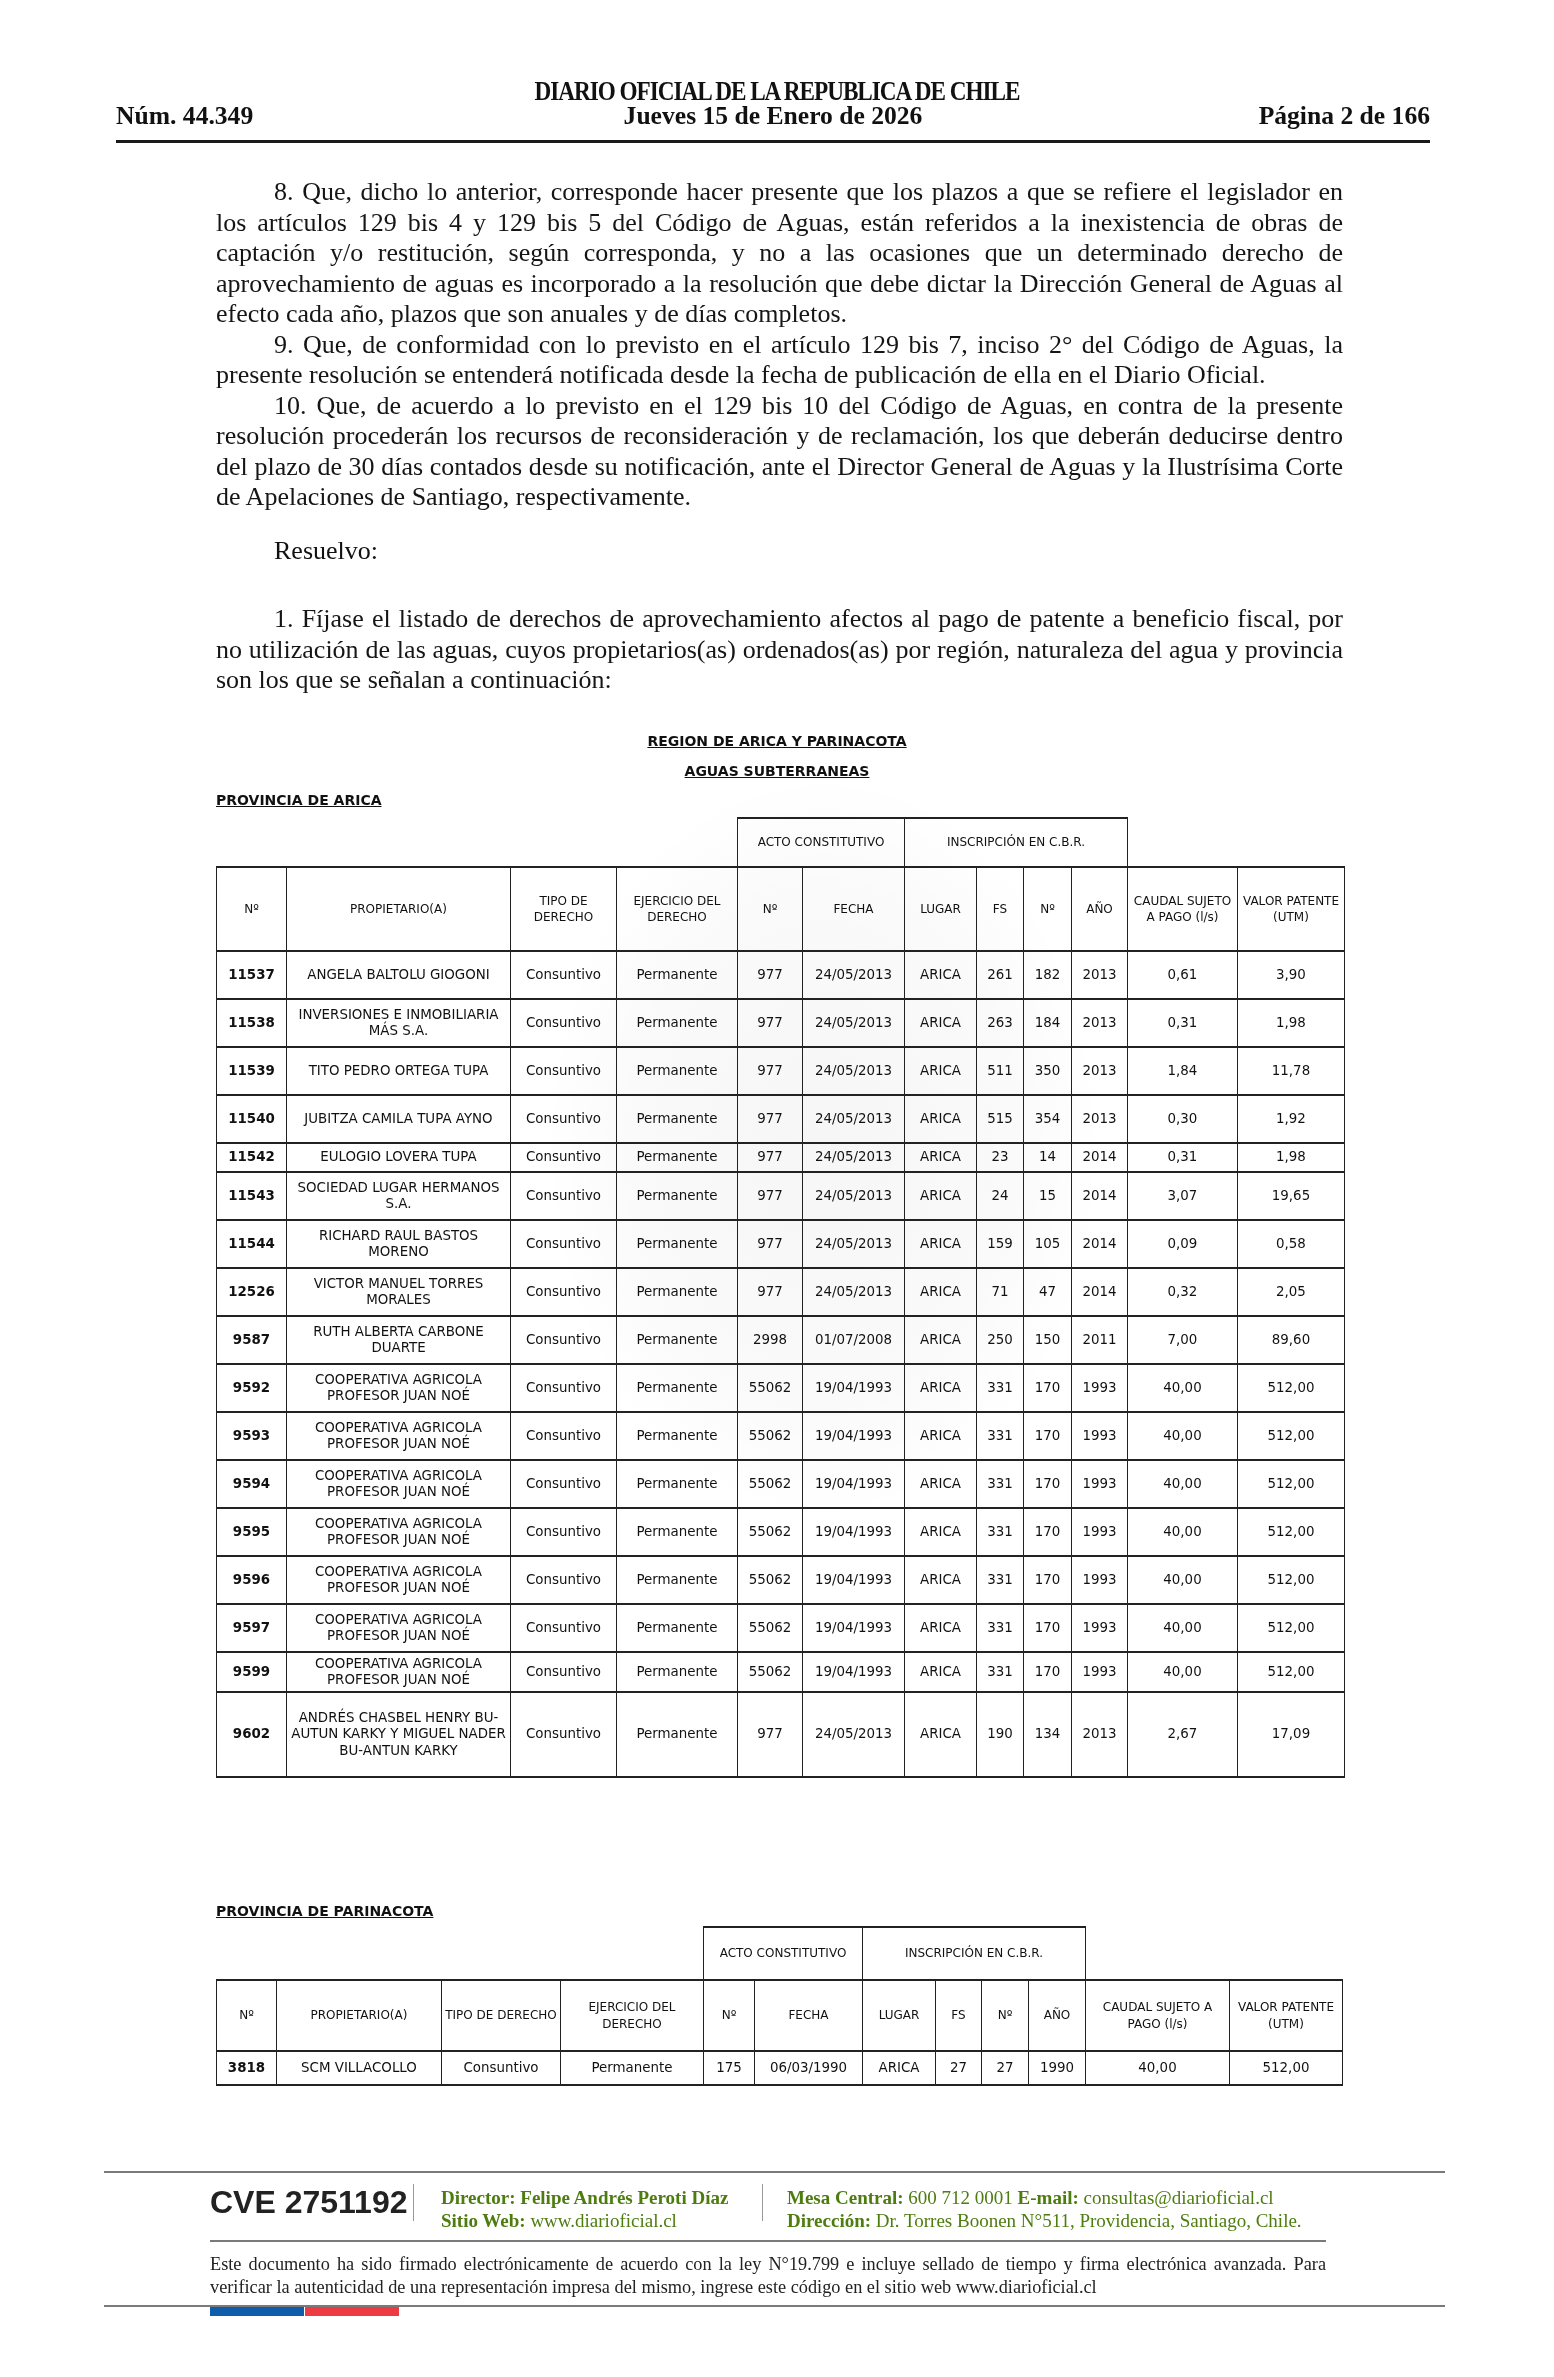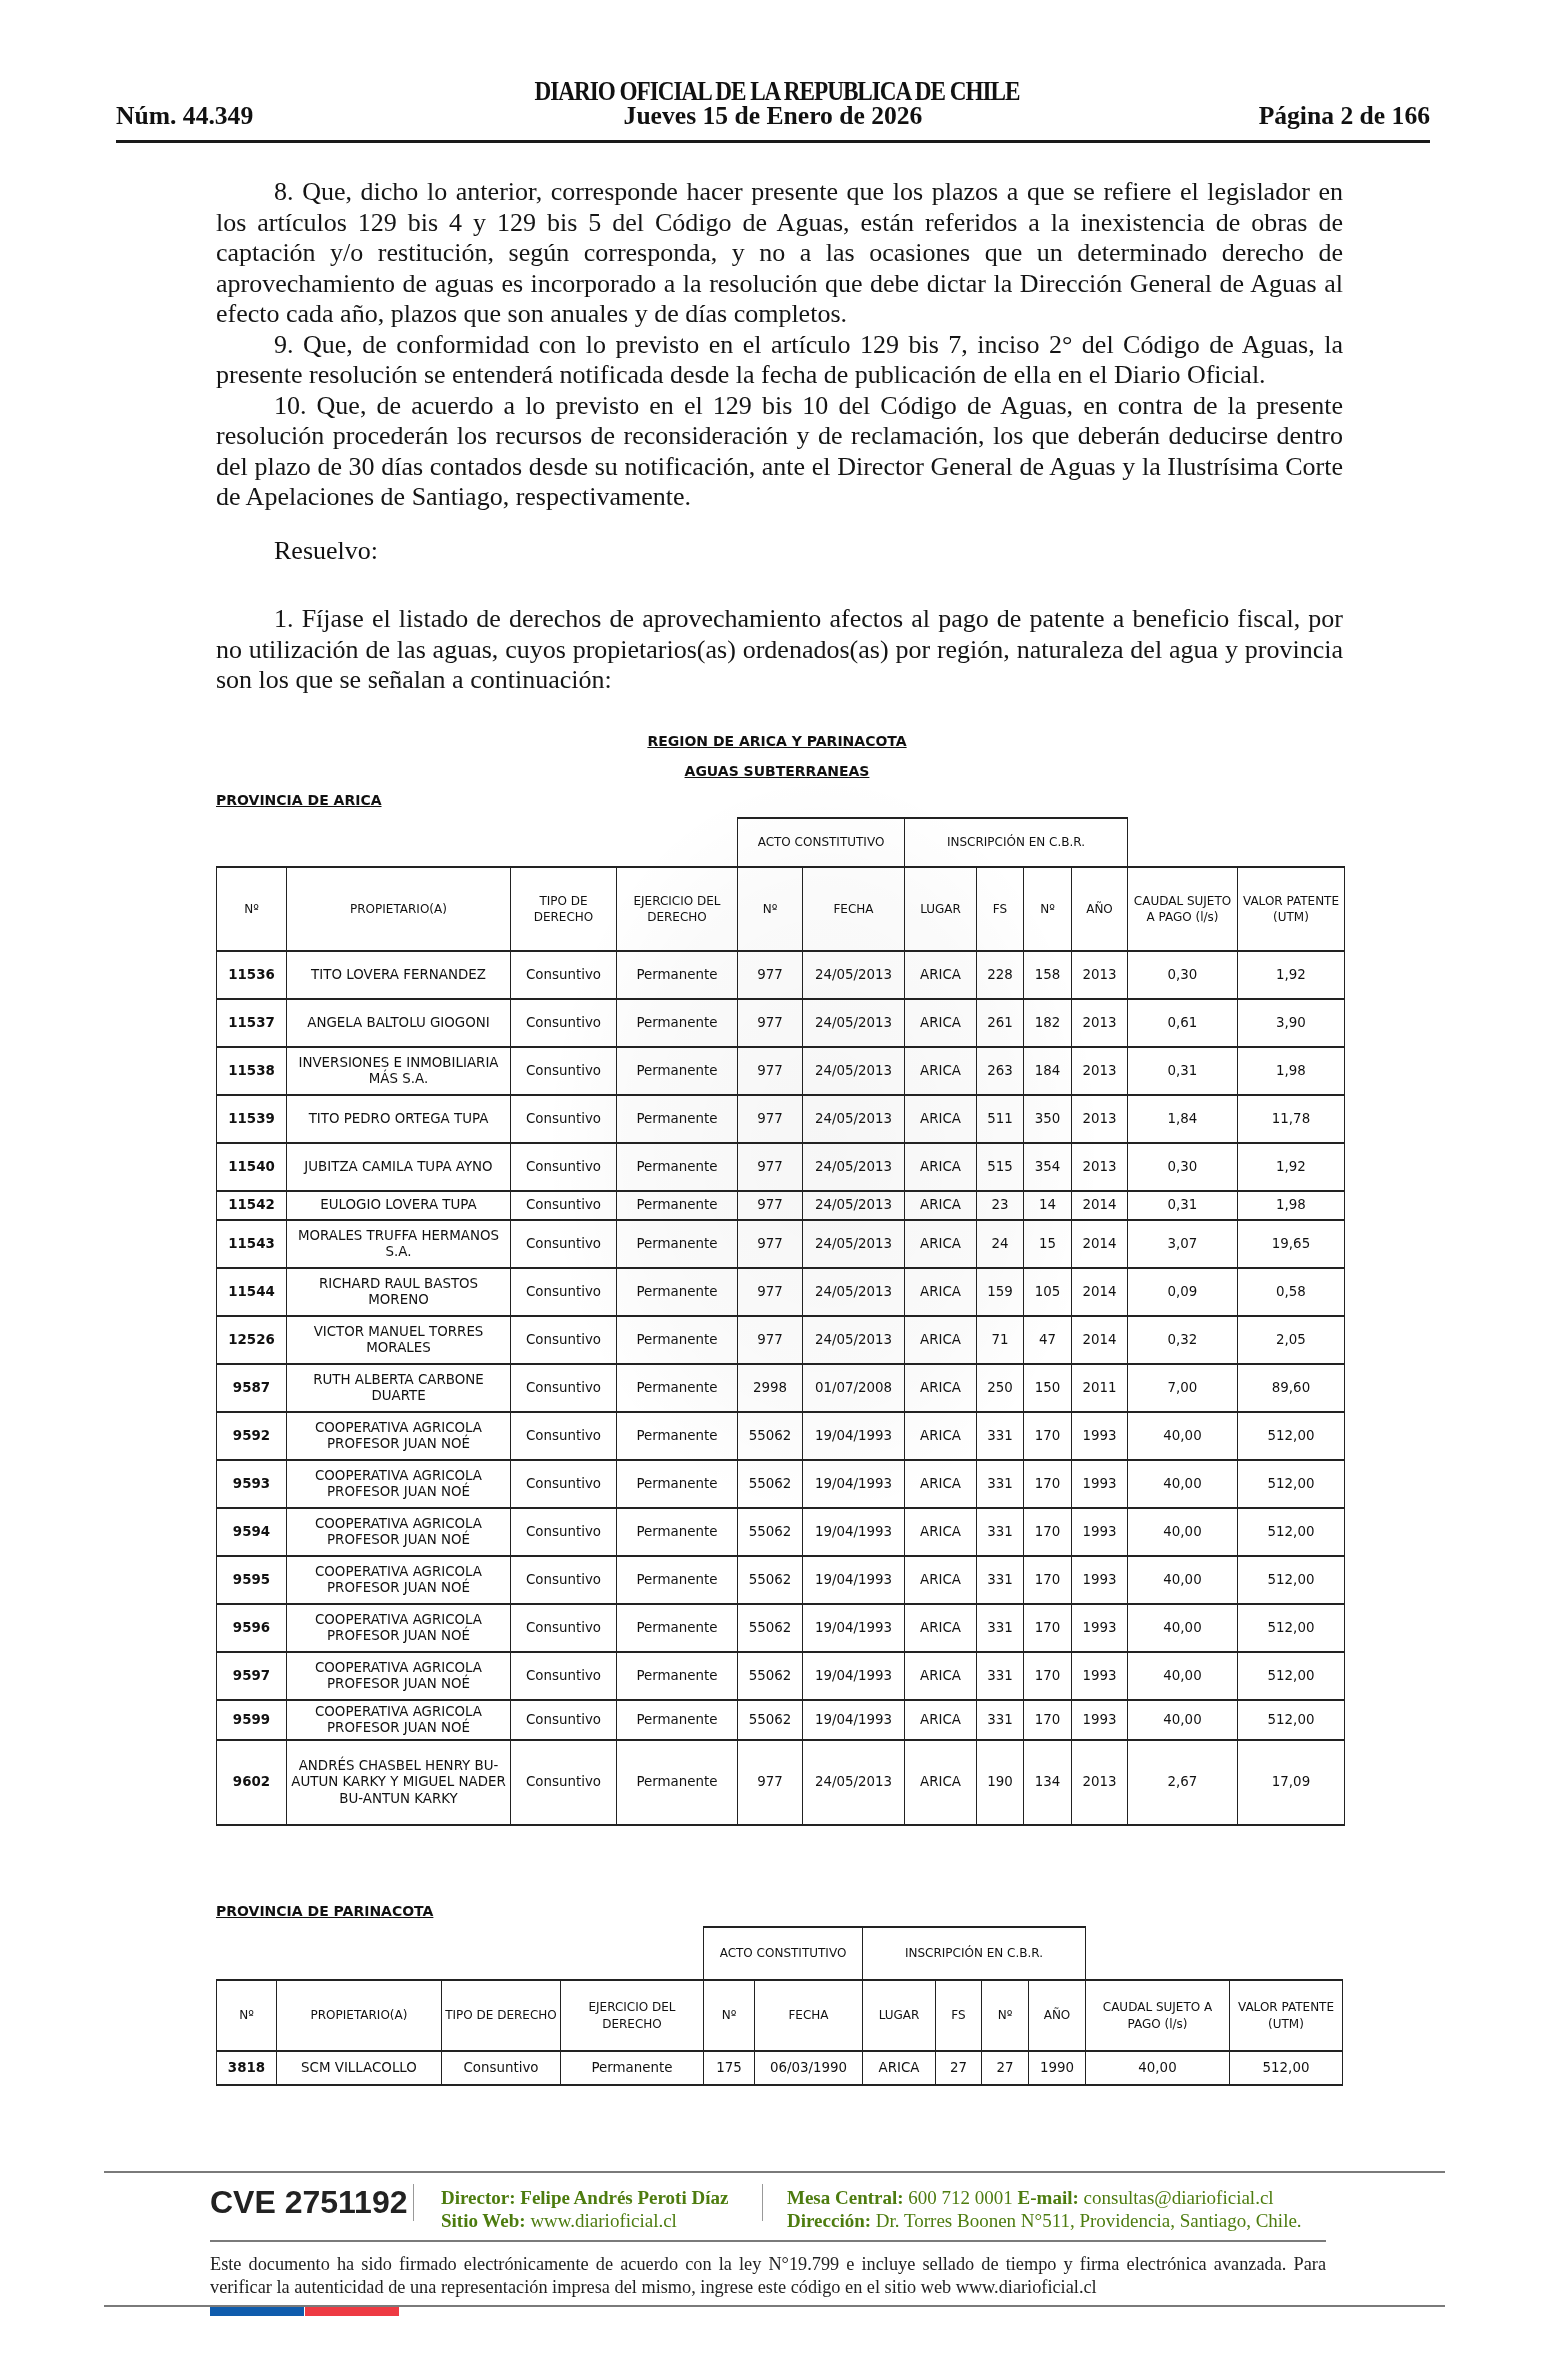--- a/index.html
+++ b/index.html
@@ -119,34 +119,20 @@
     <th>LUGAR</th>
     <th>FS</th>
     <th>Nº</th>
     <th>AÑO</th>
     <th>CAUDAL SUJETO A PAGO (l/s)</th>
     <th>VALOR PATENTE (UTM)</th>
   </tr>
   </tbody>
     <tbody id="rows-arica">
       <tr class="row" style="height: 48px;">
-        <td class="num">11536</td>
-        <td>TITO LOVERA FERNANDEZ</td>
-        <td>Consuntivo</td>
-        <td>Permanente</td>
-        <td>977</td>
-        <td>24/05/2013</td>
-        <td>ARICA</td>
-        <td>228</td>
-        <td>158</td>
-        <td>2013</td>
-        <td>0,30</td>
-        <td>1,92</td>
-      </tr>
-      <tr class="row" style="height: 48px;">
         <td class="num">11537</td>
         <td>ANGELA BALTOLU GIOGONI</td>
         <td>Consuntivo</td>
         <td>Permanente</td>
         <td>977</td>
         <td>24/05/2013</td>
         <td>ARICA</td>
         <td>261</td>
         <td>182</td>
         <td>2013</td>
@@ -204,21 +190,21 @@
         <td>24/05/2013</td>
         <td>ARICA</td>
         <td>23</td>
         <td>14</td>
         <td>2014</td>
         <td>0,31</td>
         <td>1,98</td>
       </tr>
       <tr class="row" style="height: 48px;">
         <td class="num">11543</td>
-        <td>MORALES TRUFFA HERMANOS S.A.</td>
+        <td>SOCIEDAD LUGAR HERMANOS S.A.</td>
         <td>Consuntivo</td>
         <td>Permanente</td>
         <td>977</td>
         <td>24/05/2013</td>
         <td>ARICA</td>
         <td>24</td>
         <td>15</td>
         <td>2014</td>
         <td>3,07</td>
         <td>19,65</td>

